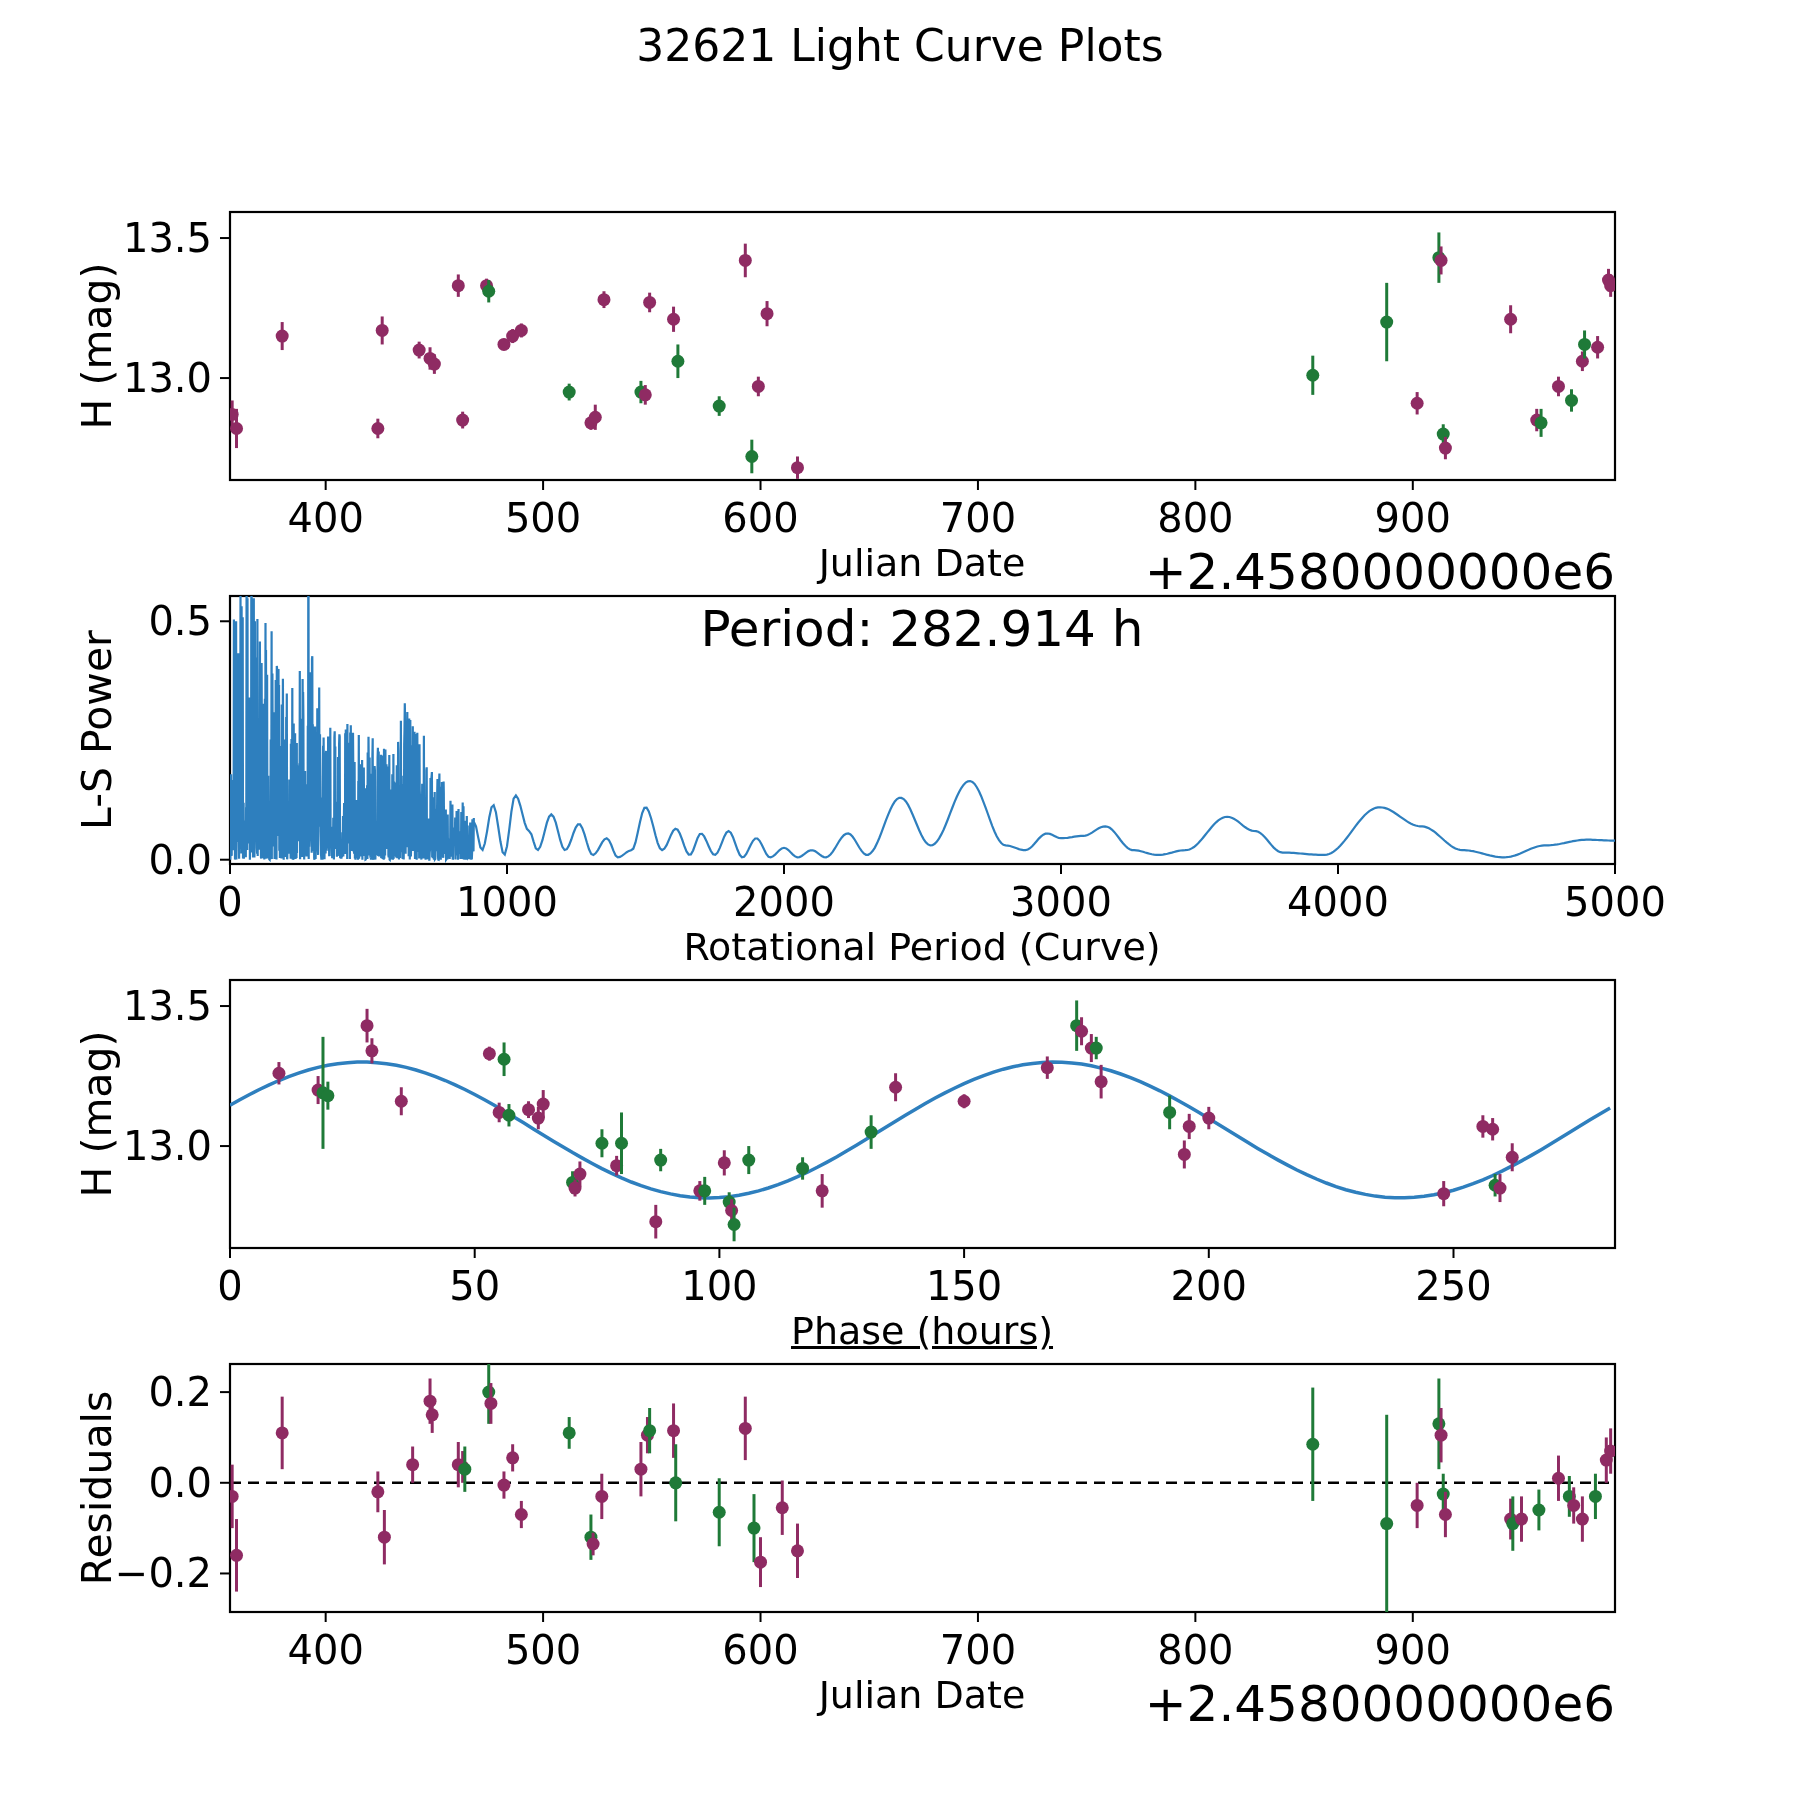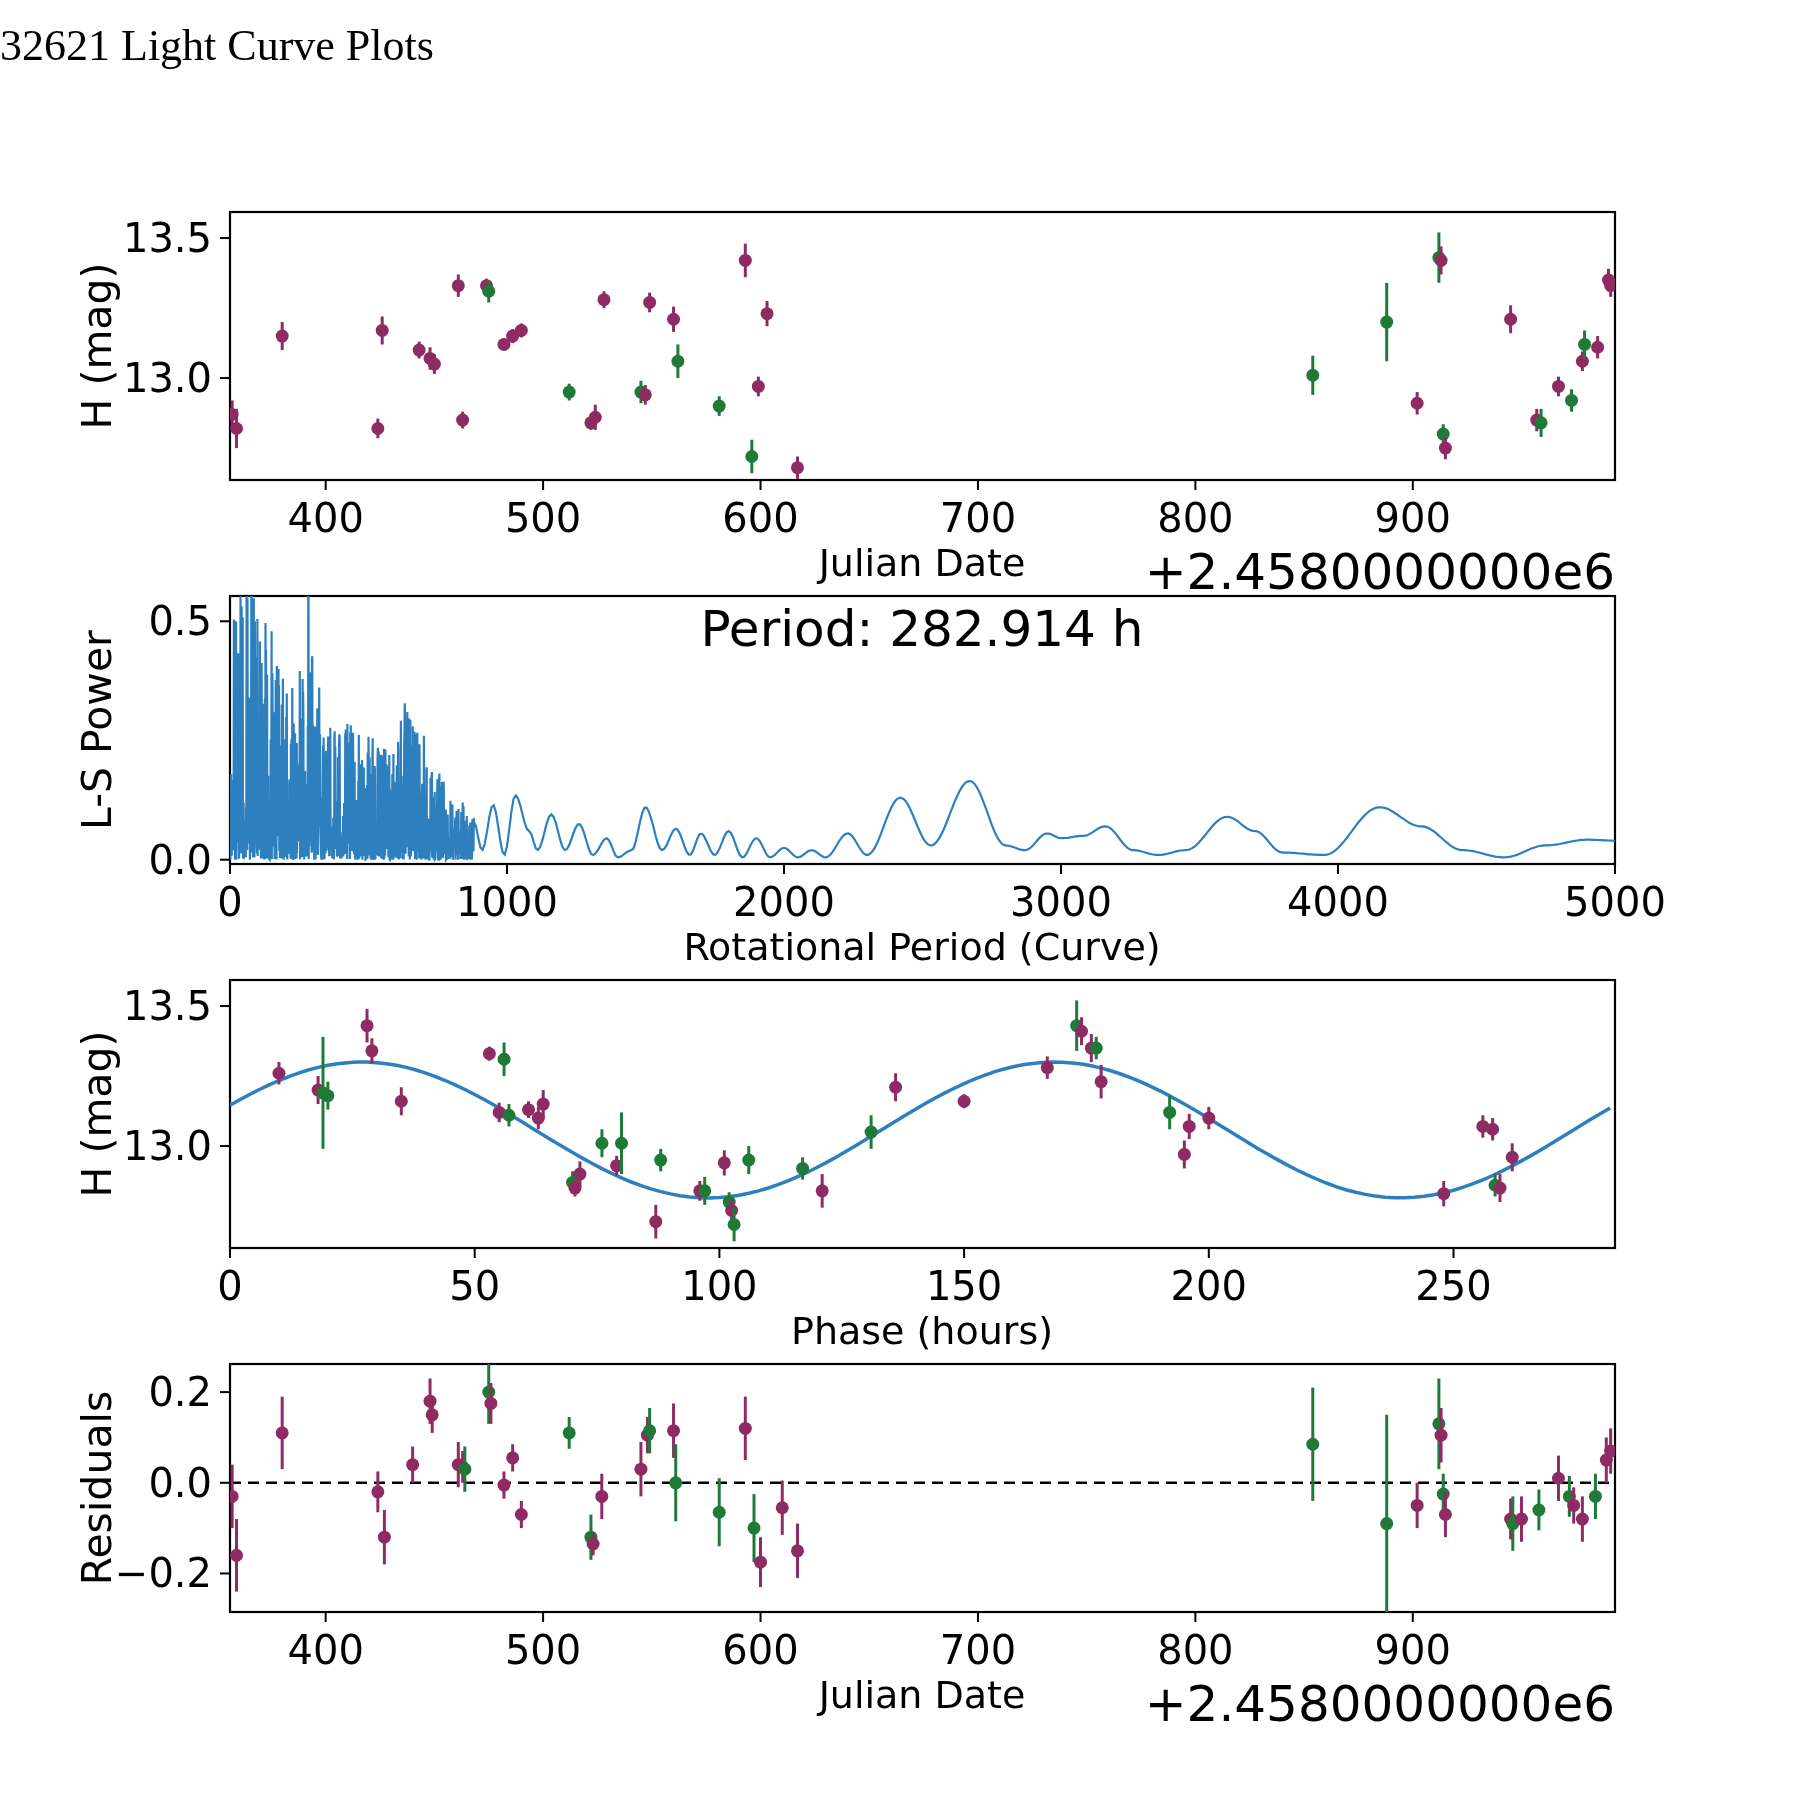--- a/index.html
+++ b/index.html
@@ -1,20 +1,20 @@
 <!DOCTYPE html>
 <html><head>
 <meta charset="utf-8">
 <style>
   html,body{margin:0;padding:0;background:#ffffff;}
   #figure{position:relative;width:1800px;height:1800px;background:#ffffff;overflow:hidden;
           font-family:"DejaVu Sans","Liberation Sans",sans-serif;color:#000;}
   #chart-canvas{position:absolute;left:0;top:0;}
   .lbl{position:absolute;white-space:nowrap;line-height:1;}
-  .suptitle{left:0;right:0;top:24px;text-align:left;font-size:44px;font-family:Liberation Serif, serif;}
+  .suptitle{left:0;right:0;top:24px;text-align:center;font-size:44px;}
   .xlabel{font-size:38px;transform:translateX(-50%);}
   .ylabel{font-size:41px;transform:translate(-50%,-50%) rotate(-90deg);transform-origin:center center;}
   .offset{font-size:50px;transform:translateX(-100%);}
   .annot{font-size:50px;transform:translateX(-50%);}
 </style>
 </head>
 <body>
 
 <div id="figure">
   <svg id="chart-canvas" width="1800" height="1800">
@@ -409,18 +409,18 @@
 
   <div class="lbl ylabel" style="left:97px;top:346px;">H (mag)</div>
   <div class="lbl xlabel" style="left:922px;top:544px;">Julian Date</div>
   <div class="lbl offset" style="left:1615px;top:547px;">+2.4580000000e6</div>
 
   <div class="lbl ylabel" style="left:97px;top:730px;">L-S Power</div>
   <div class="lbl annot" style="left:922px;top:604px;">Period: 282.914 h</div>
   <div class="lbl xlabel" style="left:922px;top:928px;">Rotational Period (Curve)</div>
 
   <div class="lbl ylabel" style="left:97px;top:1114px;">H (mag)</div>
-  <div class="lbl xlabel" style="left:922px;top:1312px;">Phase (hours)</div>
+  <div class="lbl xlabel" style="left:922px;top:1312px;text-decoration:underline;">Phase (hours)</div>
 
   <div class="lbl ylabel" style="left:97px;top:1488px;">Residuals</div>
   <div class="lbl xlabel" style="left:922px;top:1676px;">Julian Date</div>
   <div class="lbl offset" style="left:1615px;top:1679px;">+2.4580000000e6</div>
 </div>
 
 </body></html>

